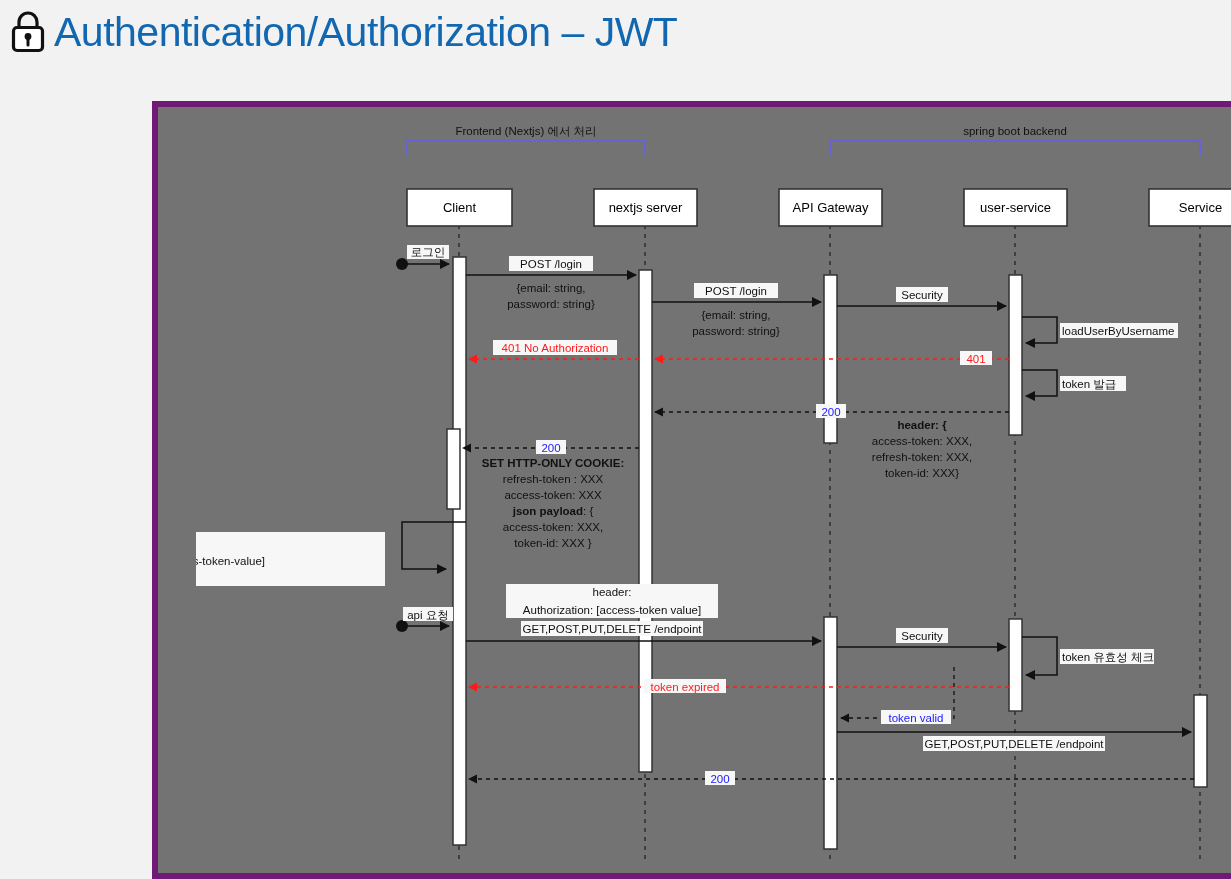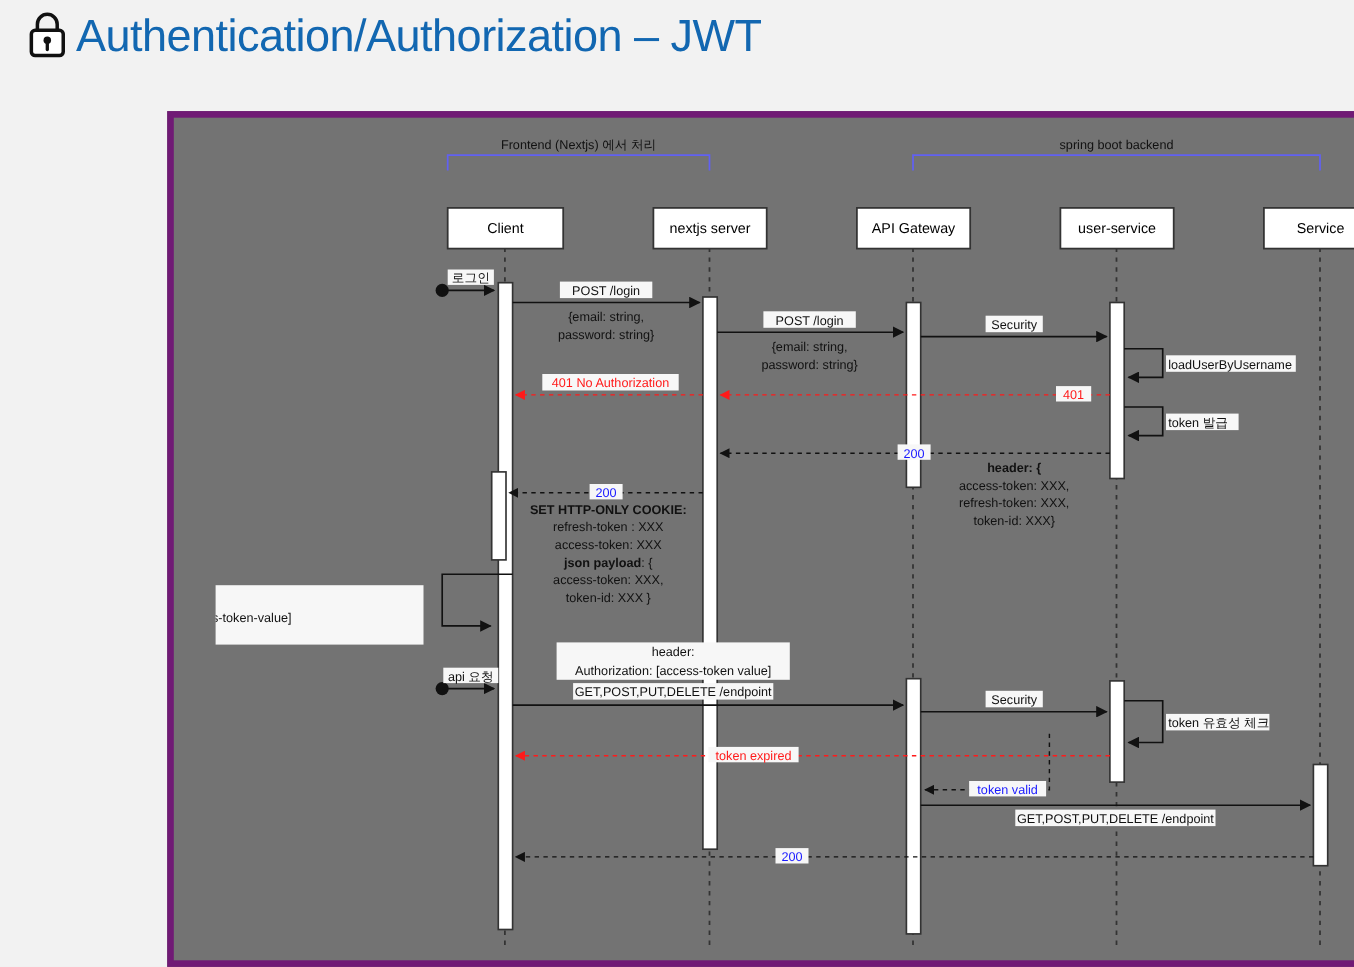--- a/index.html
+++ b/index.html
@@ -1,18 +1,18 @@
 <!DOCTYPE html>
 <html><head>
 <meta charset="utf-8">
 <style>
   html,body{margin:0;padding:0;background:#f2f2f2;}
   body{width:1231px;height:879px;font-family:"Liberation Sans",sans-serif;overflow:hidden;}
   #page-title{
-    position:absolute;left:23px;top:8px;display:flex;align-items:center;gap:6px;
+    position:absolute;left:8px;top:8px;display:flex;align-items:center;gap:6px;
   }
   #page-title .lock{flex:0 0 auto;}
   #page-title .ttl{
     font-size:41px;color:#1267b1;font-weight:400;letter-spacing:-0.5px;
     font-family:"Liberation Sans",sans-serif;white-space:nowrap;
   }
   #diagram-frame{
     position:absolute;left:152px;top:101px;width:1066px;height:766px;
     background:#737373;border:6px solid #701a75;padding-left:38px;
   }

